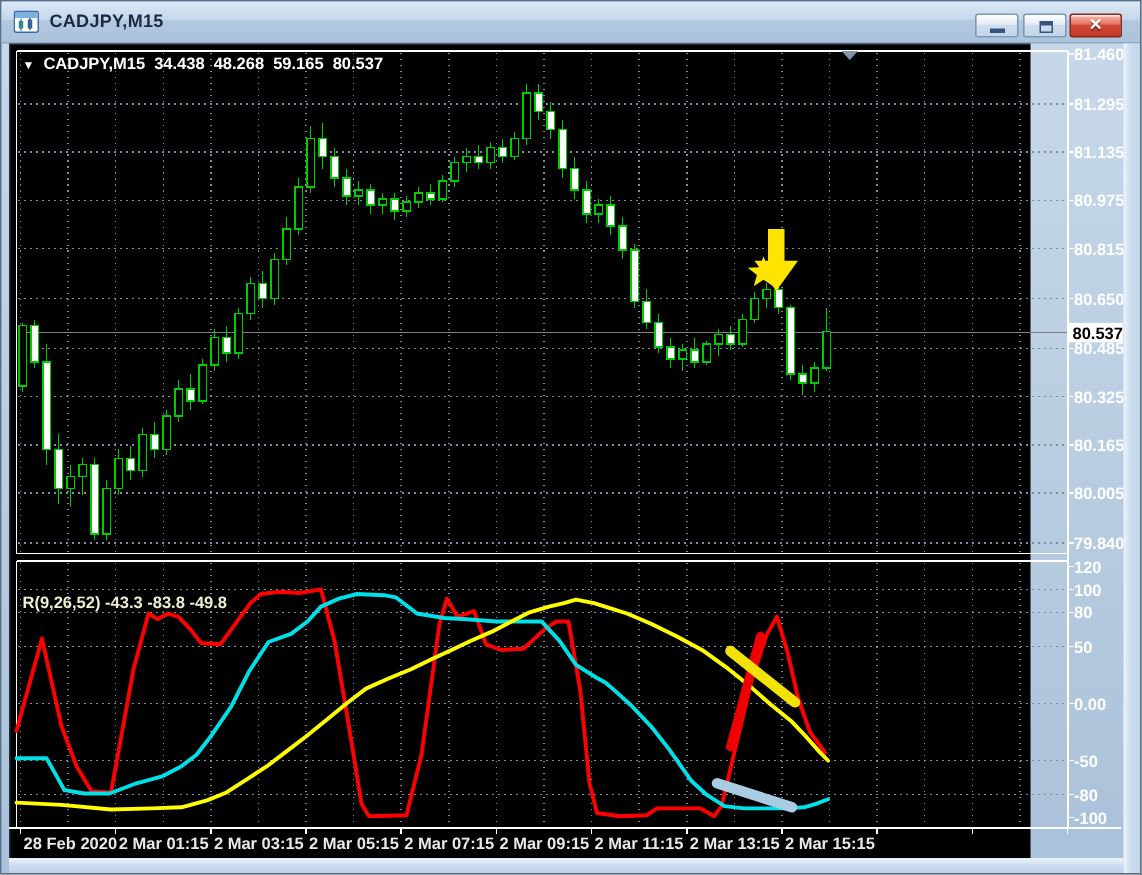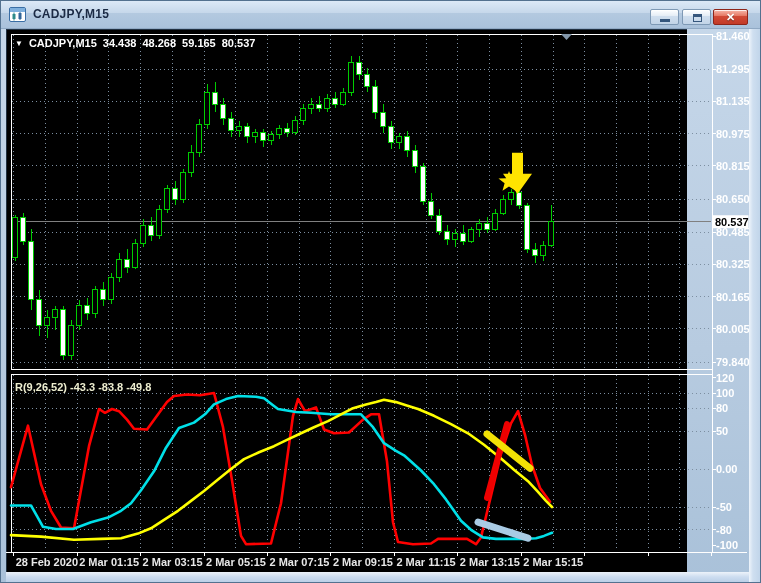--- a/index.html
+++ b/index.html
@@ -378,18 +378,18 @@
 
     <div class="overlay" style="left:9px;top:8px;">
       <span class="marker">▼</span>
       <span>CADJPY,M15</span>
       <span>34.438</span>
       <span>48.268</span>
       <span>59.165</span>
       <span>80.537</span>
     </div>
 
-    <div class="overlay ind-label" style="left:9px;top:352px;text-align:right;">R(9,26,52) -43.3 -83.8 -49.8</div>
+    <div class="overlay ind-label" style="left:9px;top:367px;text-align:right;">R(9,26,52) -43.3 -83.8 -49.8</div>
   </div>
 
   <div class="right-frame"></div>
   <div class="bottom-frame"></div>
 </div>
 
 </body></html>

